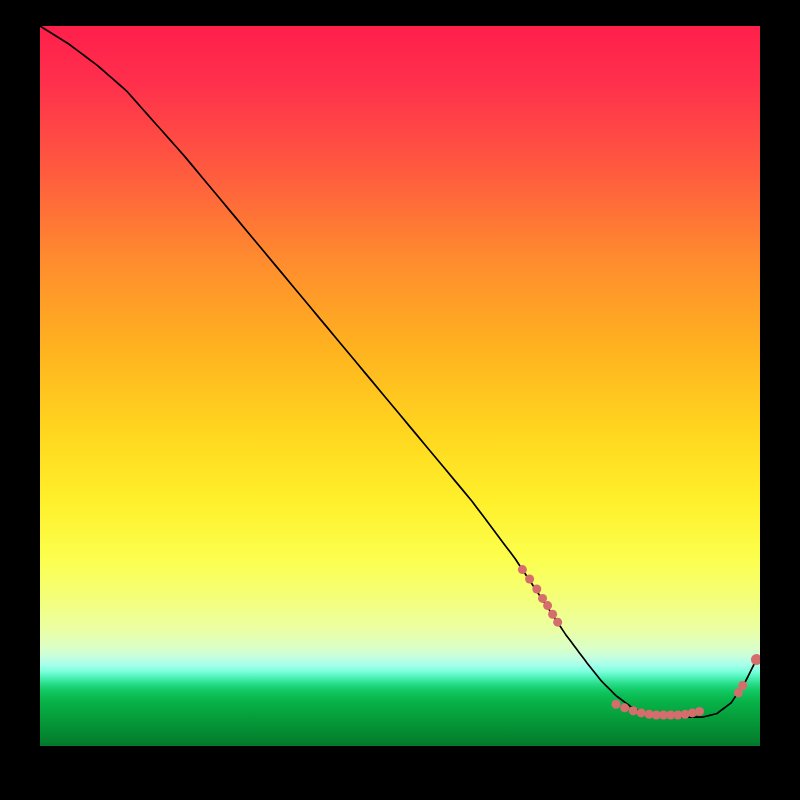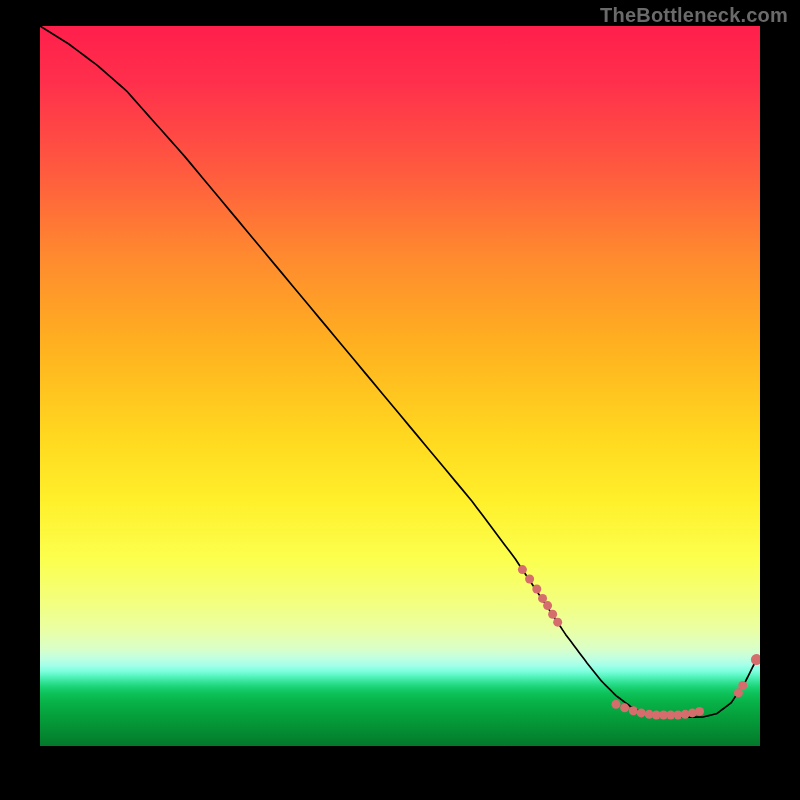--- a/index.html
+++ b/index.html
@@ -76,21 +76,20 @@
   }
   circle.pt {
     fill: #d56d6d;
     stroke: none;
   }
 </style>
 </head>
 <body>
 
 <div class="wrap">
-  <div class="watermark">TheBottleneck.com</div>
   <div class="plot">
     <svg class="curve" viewBox="0 0 720 720" preserveAspectRatio="none">
       <path id="curve-path" class="line" d="M0.00 0.00 L3.60 2.25 L7.20 4.50 L10.80 6.75 L14.40 9.00 L18.00 11.25 L21.60 13.50 L25.20 15.75 L28.80 18.00 L32.40 20.70 L36.00 23.40 L39.60 26.10 L43.20 28.80 L46.80 31.50 L50.40 34.20 L54.00 36.90 L57.60 39.60 L61.20 42.75 L64.80 45.90 L68.40 49.05 L72.00 52.20 L75.60 55.35 L79.20 58.50 L82.80 61.65 L86.40 64.80 L93.60 72.90 L100.80 81.00 L108.00 89.10 L115.20 97.20 L122.40 105.30 L129.60 113.40 L136.80 121.50 L144.00 129.60 L153.00 140.40 L162.00 151.20 L171.00 162.00 L180.00 172.80 L189.00 183.60 L198.00 194.40 L207.00 205.20 L216.00 216.00 L225.00 226.80 L234.00 237.60 L243.00 248.40 L252.00 259.20 L261.00 270.00 L270.00 280.80 L279.00 291.60 L288.00 302.40 L297.00 313.20 L306.00 324.00 L315.00 334.80 L324.00 345.60 L333.00 356.40 L342.00 367.20 L351.00 378.00 L360.00 388.80 L369.00 399.60 L378.00 410.40 L387.00 421.20 L396.00 432.00 L405.00 442.80 L414.00 453.60 L423.00 464.40 L432.00 475.20 L437.40 482.40 L442.80 489.60 L448.20 496.80 L453.60 504.00 L459.00 511.20 L464.40 518.40 L469.80 525.60 L475.20 532.80 L478.80 538.20 L482.40 543.60 L486.00 549.00 L489.60 554.40 L493.20 559.80 L496.80 565.20 L500.40 570.60 L504.00 576.00 L506.70 580.05 L509.40 584.10 L512.10 588.15 L514.80 592.20 L517.50 596.25 L520.20 600.30 L522.90 604.35 L525.60 608.40 L528.30 612.00 L531.00 615.60 L533.70 619.20 L536.40 622.80 L539.10 626.40 L541.80 630.00 L544.50 633.60 L547.20 637.20 L549.00 639.45 L550.80 641.70 L552.60 643.95 L554.40 646.20 L556.20 648.45 L558.00 650.70 L559.80 652.95 L561.60 655.20 L563.40 657.00 L565.20 658.80 L567.00 660.60 L568.80 662.40 L570.60 664.20 L572.40 666.00 L574.20 667.80 L576.00 669.60 L577.80 670.95 L579.60 672.30 L581.40 673.65 L583.20 675.00 L585.00 676.35 L586.80 677.70 L588.60 679.05 L590.40 680.40 L592.20 681.30 L594.00 682.20 L595.80 683.10 L597.60 684.00 L599.40 684.90 L601.20 685.80 L603.00 686.70 L604.80 687.60 L606.60 688.05 L608.40 688.50 L610.20 688.95 L612.00 689.40 L613.80 689.85 L615.60 690.30 L617.40 690.75 L619.20 691.20 L621.00 691.20 L622.80 691.20 L624.60 691.20 L626.40 691.20 L628.20 691.20 L630.00 691.20 L631.80 691.20 L633.60 691.20 L635.40 691.20 L637.20 691.20 L639.00 691.20 L640.80 691.20 L642.60 691.20 L644.40 691.20 L646.20 691.20 L648.00 691.20 L649.80 691.20 L651.60 691.20 L653.40 691.20 L655.20 691.20 L657.00 691.20 L658.80 691.20 L660.60 691.20 L662.40 691.20 L664.20 690.75 L666.00 690.30 L667.80 689.85 L669.60 689.40 L671.40 688.95 L673.20 688.50 L675.00 688.05 L676.80 687.60 L678.60 686.25 L680.40 684.90 L682.20 683.55 L684.00 682.20 L685.80 680.85 L687.60 679.50 L689.40 678.15 L691.20 676.80 L693.00 674.10 L694.80 671.40 L696.60 668.70 L698.40 666.00 L700.20 663.30 L702.00 660.60 L703.80 657.90 L705.60 655.20 L706.95 652.50 L708.30 649.80 L709.65 647.10 L711.00 644.40 L712.35 641.70 L713.70 639.00 L715.05 636.30 L716.40 633.60 " style="stroke: rgb(0, 0, 0);"></path>
       <g id="markers">
           <circle class="pt" cx="482.40" cy="543.60" r="4.5" style="fill: rgb(213, 109, 109);"></circle>
           <circle class="pt" cx="489.60" cy="552.96" r="4.5" style="fill: rgb(213, 109, 109);"></circle>
           <circle class="pt" cx="496.80" cy="563.04" r="4.5" style="fill: rgb(213, 109, 109);"></circle>
           <circle class="pt" cx="502.56" cy="572.40" r="4.5" style="fill: rgb(213, 109, 109);"></circle>
           <circle class="pt" cx="507.60" cy="579.60" r="4.5" style="fill: rgb(213, 109, 109);"></circle>
           <circle class="pt" cx="512.64" cy="588.24" r="4.5" style="fill: rgb(213, 109, 109);"></circle>

